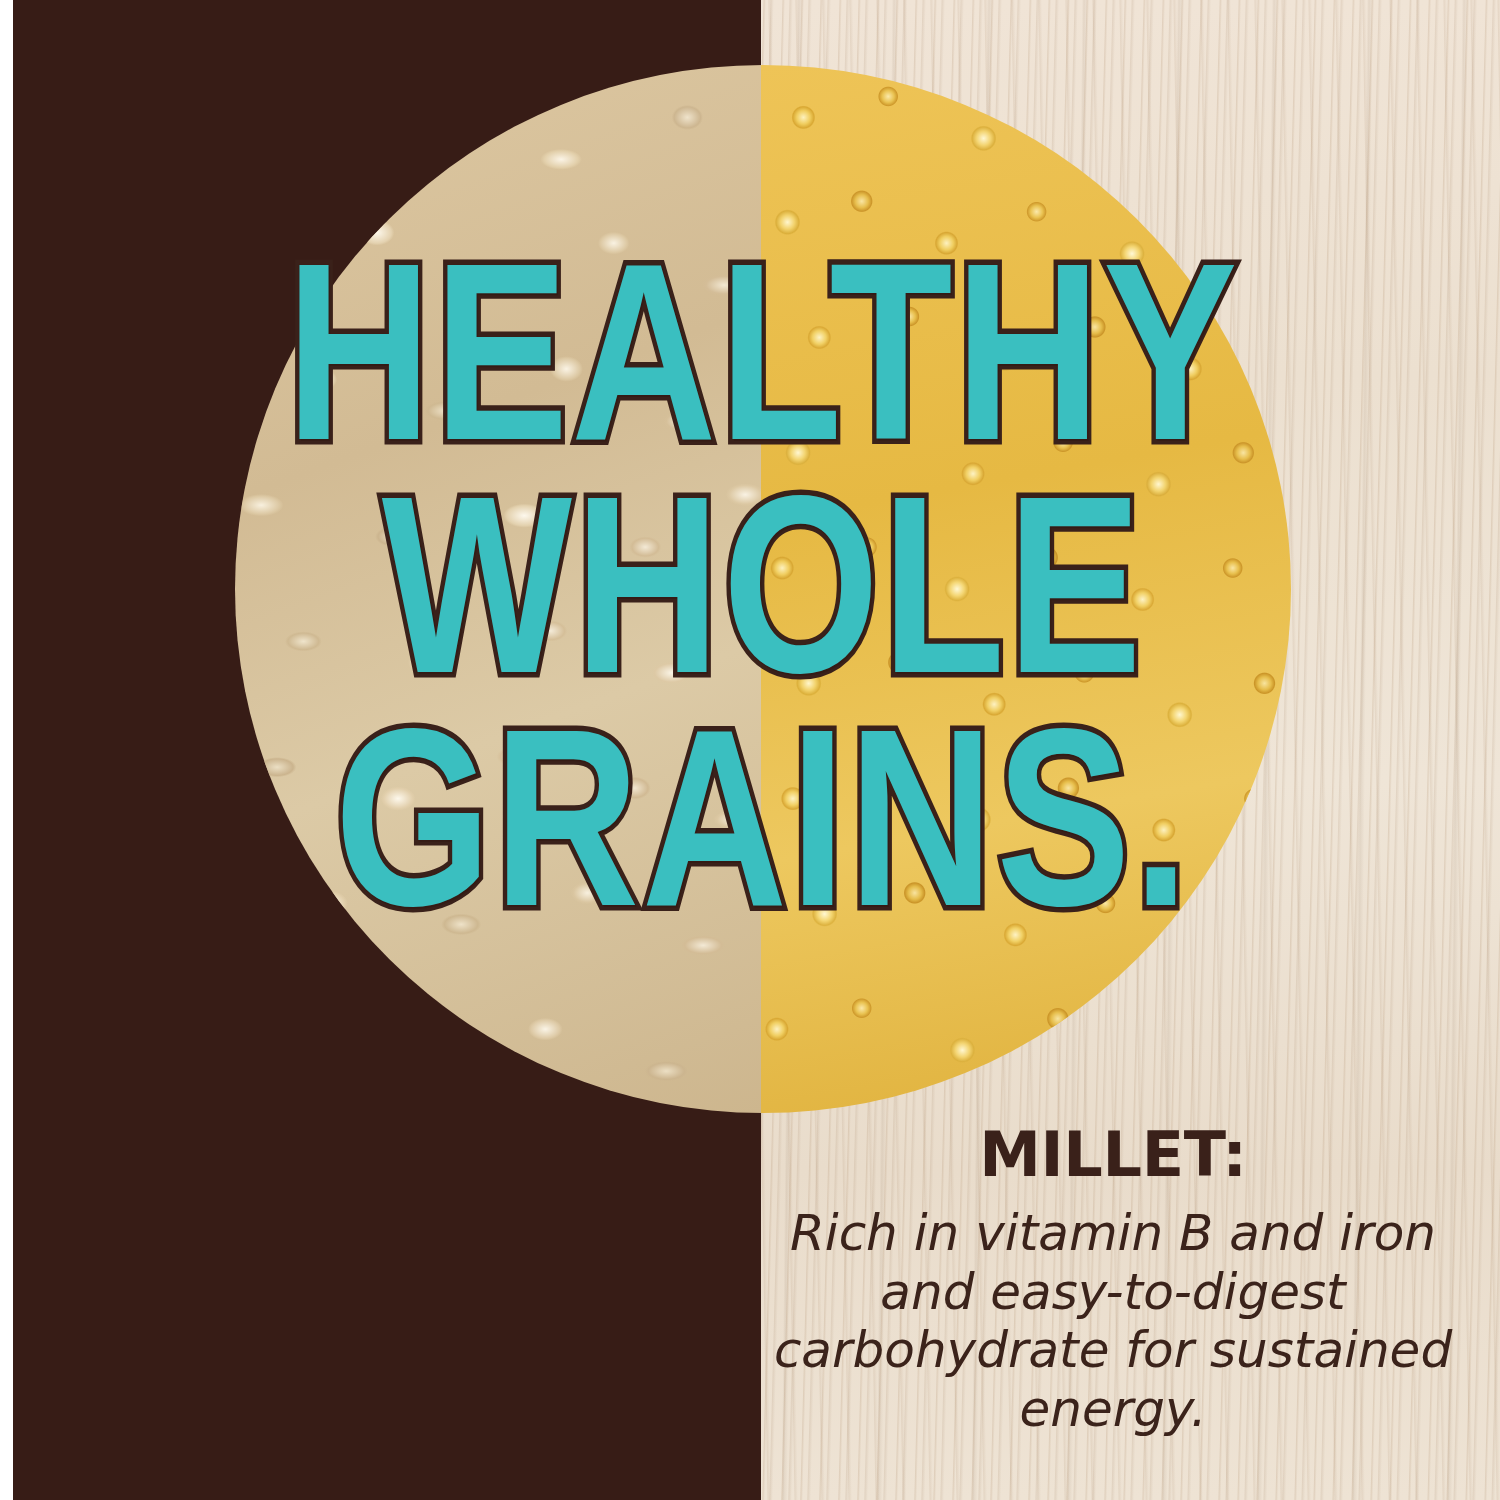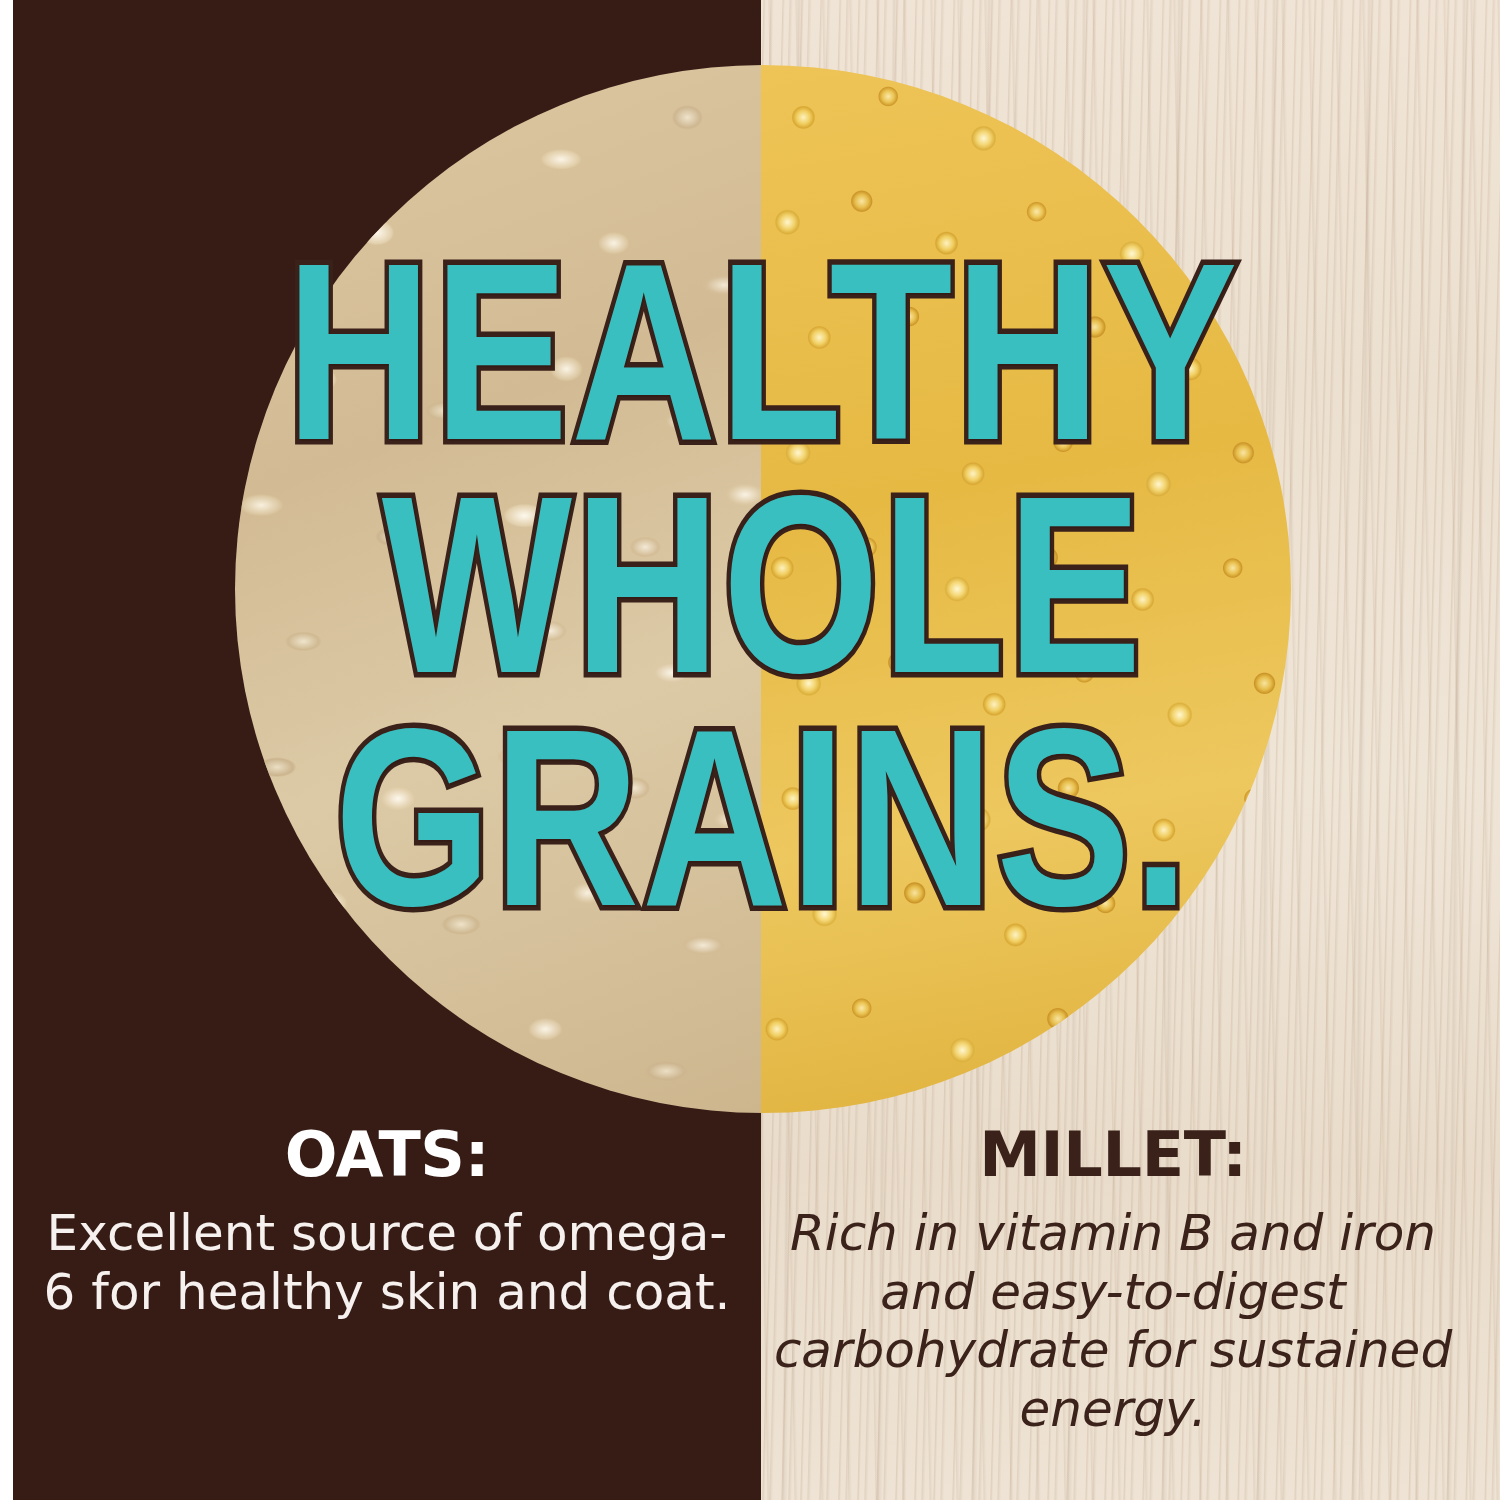--- a/index.html
+++ b/index.html
@@ -243,23 +243,19 @@
     <div class="grain-half oats"></div>
     <div class="grain-half millet"></div>
   </div>
 
   <div class="headline">
     <span class="hl-line hl-1">HEALTHY</span>
     <span class="hl-line hl-2">WHOLE</span>
     <span class="hl-line hl-3">GRAINS.</span>
   </div>
 
-  <div class="col col-left">
-    <p class="col-title">OATS:</p>
-    <p class="col-body">Excellent source of omega-6 for healthy skin and coat.</p>
-  </div>
 
   <div class="col col-right">
     <p class="col-title">MILLET:</p>
     <p class="col-body">Rich in vitamin B and iron and easy-to-digest carbohydrate for sustained energy.</p>
   </div>
 
 </div>
 
 </body></html>

